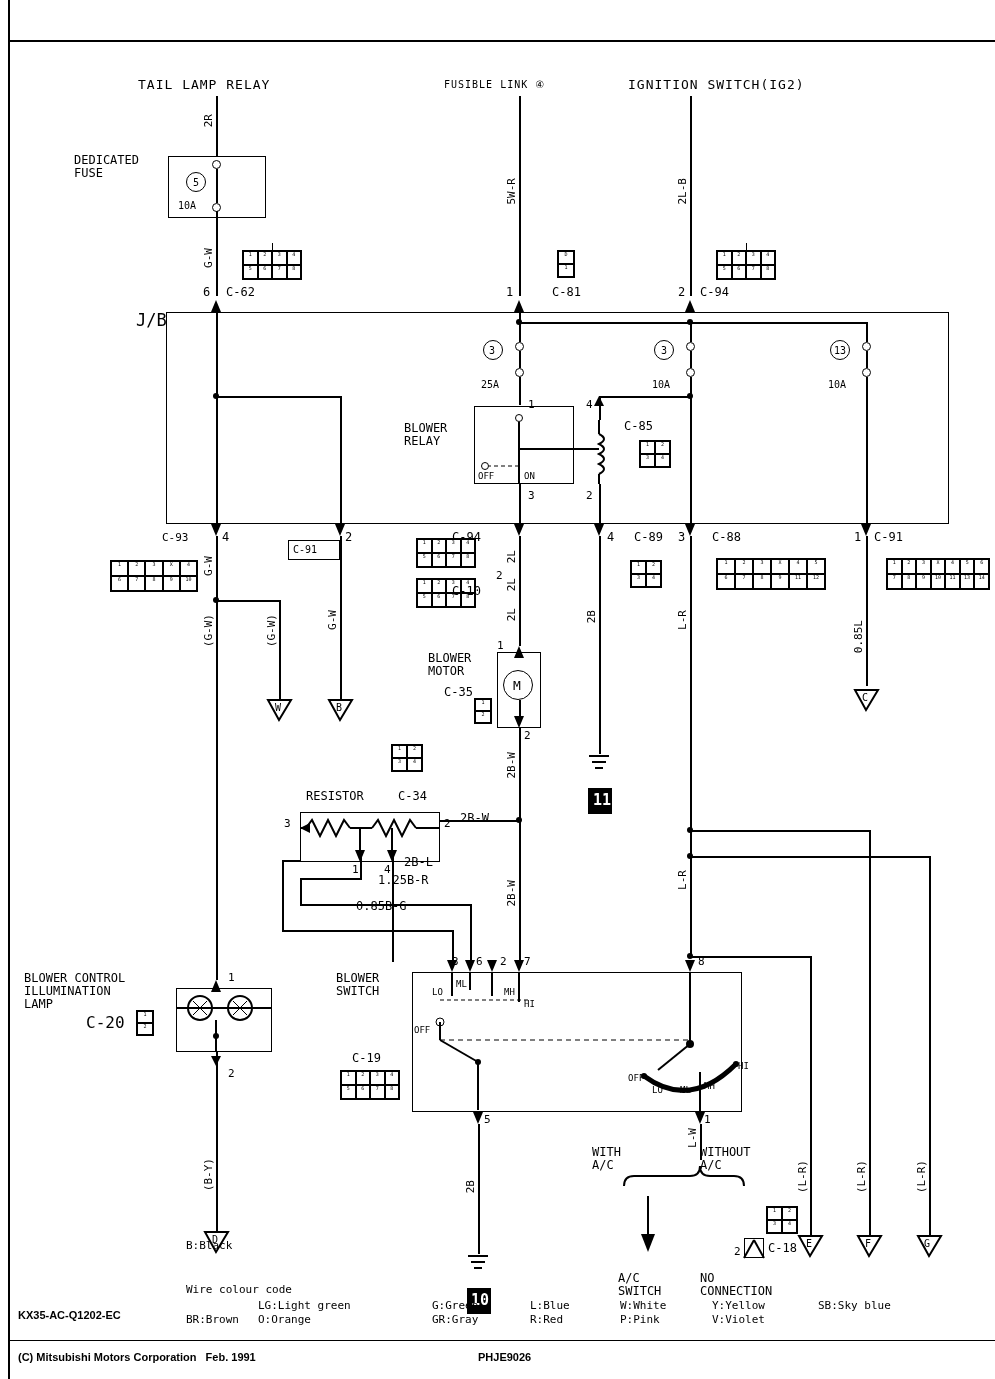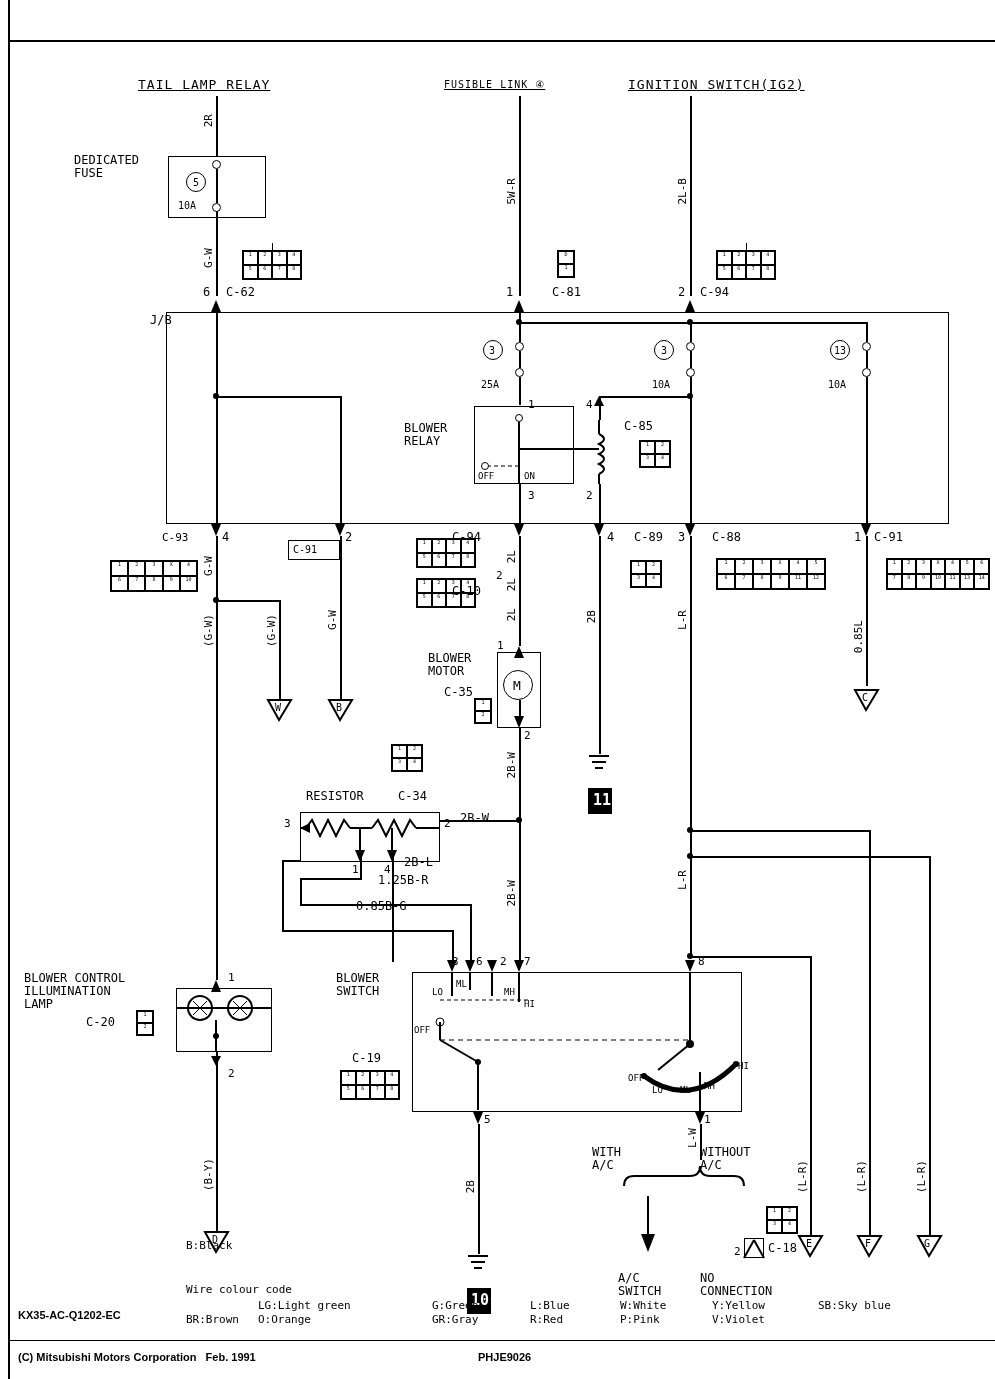--- a/index.html
+++ b/index.html
@@ -6,21 +6,21 @@
   body{width:995px;height:1379px;font-family:"DejaVu Sans Mono",monospace;color:#000;}
   #page{position:relative;width:995px;height:1379px;overflow:hidden;}
   .t{position:absolute;white-space:pre;font-family:"DejaVu Sans Mono",monospace;font-size:13px;line-height:13px;}
   .t.s11{font-size:11px;line-height:11px;}
   .t.s10{font-size:10px;line-height:10px;}
   .t.s9{font-size:9px;line-height:9px;}
   .t.s15{font-size:15px;line-height:15px;}
   .t.s17{font-size:17px;line-height:17px;letter-spacing:1.5px;}
   .bold{font-weight:bold;}
   .vert{writing-mode:vertical-rl;text-orientation:sideways;transform:rotate(180deg);}
-  .ul{text-decoration:underline;}
+  .ul{}
   .ln{position:absolute;background:#000;}
   .h{height:1px;}
   .v{width:1px;}
   .h2{height:2px;}
   .v2{width:2px;}
   .box{position:absolute;border:1px solid #000;box-sizing:border-box;}
   .cir{position:absolute;border:1px solid #000;border-radius:50%;box-sizing:border-box;}
   .dot{position:absolute;background:#000;border-radius:50%;width:6px;height:6px;}
   svg{position:absolute;overflow:visible;}
   .sansb{font-family:"Liberation Sans",sans-serif;font-weight:bold;}
@@ -90,21 +90,21 @@
       <div>5</div>
       <div>6</div>
       <div>7</div>
       <div>8</div>
   </div>
   <div class="ln v" style="left:746px;top:243px;height:7px;"></div>
   <div class="t s12" style="left:678px;top:286px;font-size:12px;">2</div>
   <div class="t s12" style="left:700px;top:286px;font-size:12px;">C-94</div>
 
   <div class="box" style="left:166px;top:312px;width:783px;height:212px;"></div>
-  <div class="t s12" style="left:136px;top:314px;font-size:12px;margin-left:14px;">J/B</div>
+  <div class="t s12" style="left:136px;top:314px;font-size:17px;">J/B</div>
 
   <svg style="left:0;top:0;width:995px;height:1379px;">
     <polygon points="216,300 211,312 221,312" fill="#000"></polygon>
     <polygon points="519,300 514,312 524,312" fill="#000"></polygon>
     <polygon points="690,300 685,312 695,312" fill="#000"></polygon>
   </svg>
 
   <div class="ln v2" style="left:519px;top:312px;height:30px;"></div>
   <div class="ln h2" style="left:519px;top:322px;width:348px;"></div>
   <div class="dot" style="left:516px;top:319px;"></div>
@@ -525,21 +525,21 @@
     <polygon points="918,1236 941,1236 929,1256" fill="none" stroke="#000" stroke-width="2"></polygon>
   </svg>
   <div class="t s10" style="left:806px;top:1239px;">E</div>
   <div class="t s10" style="left:865px;top:1239px;">F</div>
   <div class="t s10" style="left:924px;top:1239px;">G</div>
 
   <div class="box" style="left:176px;top:988px;width:96px;height:64px;"></div>
   <div class="t s12" style="left:24px;top:972px;font-size:12px;">BLOWER CONTROL
 ILLUMINATION
 LAMP</div>
-  <div class="t s12" style="left:86px;top:1016px;font-size:12px;">C-20</div>
+  <div class="t s12" style="left:86px;top:1016px;font-size:16px;">C-20</div>
   <div class="conn" style="left:136px;top:1010px;width:18px;height:26px;grid-template-columns:1fr;grid-template-rows:repeat(2,1fr);">
     <div>1</div>
       <div>2</div>
   </div>
   <svg style="left:0;top:0;width:995px;height:1379px;">
     <line x1="176" y1="1008" x2="272" y2="1008" stroke="#000" stroke-width="2"></line>
     <circle cx="200" cy="1008" r="12" fill="none" stroke="#000" stroke-width="2"></circle>
     <circle cx="240" cy="1008" r="12" fill="none" stroke="#000" stroke-width="2"></circle>
     <line x1="193" y1="1001" x2="207" y2="1015" stroke="#000" stroke-width="1"></line>
     <line x1="193" y1="1015" x2="207" y2="1001" stroke="#000" stroke-width="1"></line>

